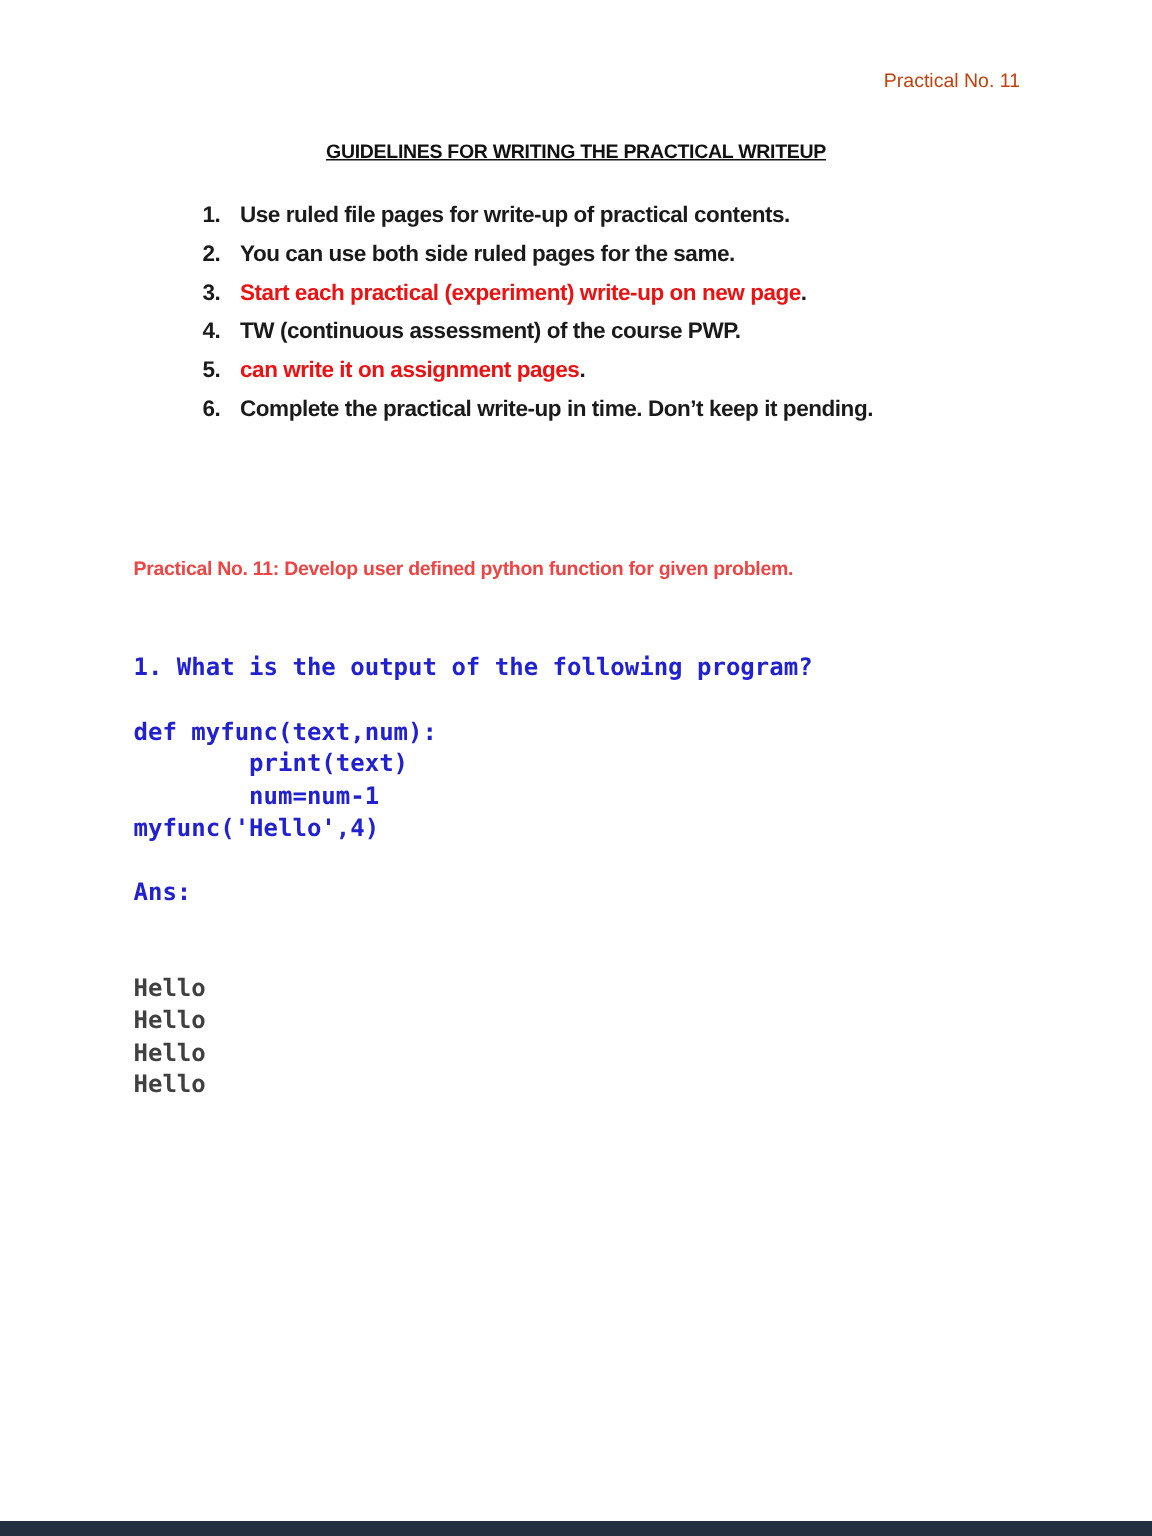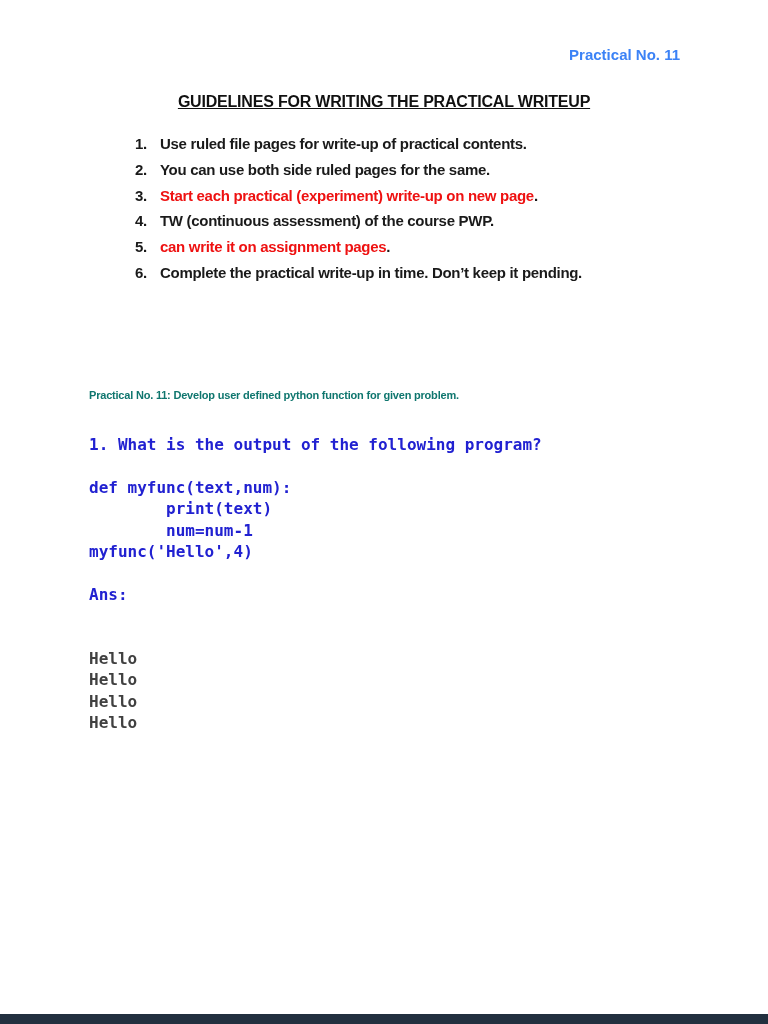--- a/index.html
+++ b/index.html
@@ -8,48 +8,48 @@
     background: #ffffff;
     position: relative;
     overflow: hidden;
     font-family: "Liberation Sans", sans-serif;
     color: #1a1a1a;
   }
   .page { position: absolute; inset: 0; background: #ffffff; }
 
   .header-right {
     position: absolute; top: 46px; right: 88px;
-    font-size: 15px; font-weight: 700; color: #3b82f6;
+    font-size: 13px; font-weight: 400; color: #c2410c;
   }
 
   .doc-title {
     position: absolute; top: 93px; left: 0; width: 768px;
     text-align: center;
-    font-size: 16px; font-weight: 700; letter-spacing: -0.2px;
+    font-size: 13px; font-weight: 700; letter-spacing: -0.2px;
     text-decoration: underline;
     color: #111111;
   }
 
   .guidelines {
     position: absolute; top: 131px; left: 135px; width: 585px;
     font-size: 15px; font-weight: 700; letter-spacing: -0.3px;
     line-height: 25.8px; color: #1a1a1a;
   }
   .g-item { display: flex; }
   .g-num { flex: 0 0 25px; width: 25px; }
   .g-text { flex: 1; }
 
   .red { color: #ee1111; }
   .blk { color: #1a1a1a; }
   .u { text-decoration: underline; }
 
   .practical-heading {
-    position: absolute; top: 389px; left: 89px;
-    font-size: 11px; font-weight: 700; letter-spacing: -0.2px;
-    color: #0f766e;
+    position: absolute; top: 371px; left: 89px;
+    font-size: 13px; font-weight: 700; letter-spacing: -0.2px;
+    color: #ef4444;
   }
 
   .mono-block {
     position: absolute; top: 426px; left: 89px;
     font-family: "DejaVu Sans Mono", monospace;
     font-size: 16px; font-weight: 700;
     line-height: 21.4px;
     margin-top: 8px;
   }
   .mono-block div { white-space: pre; min-height: 21.4px; }

